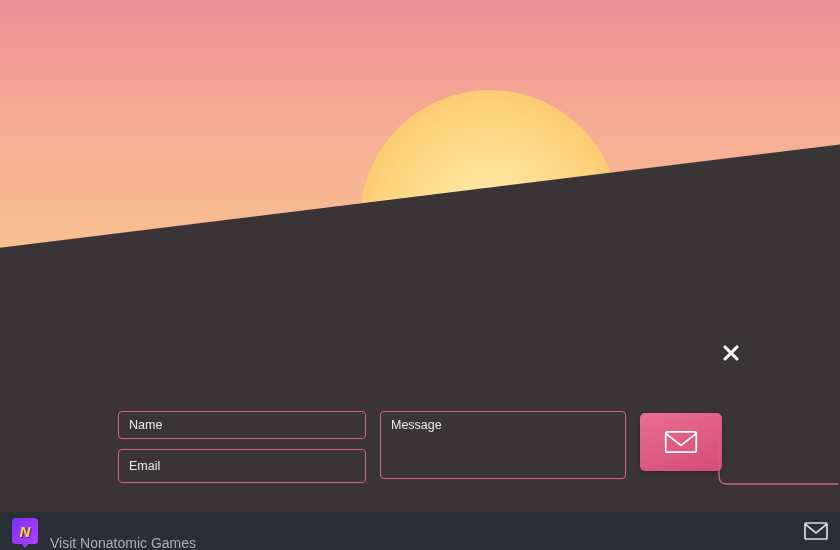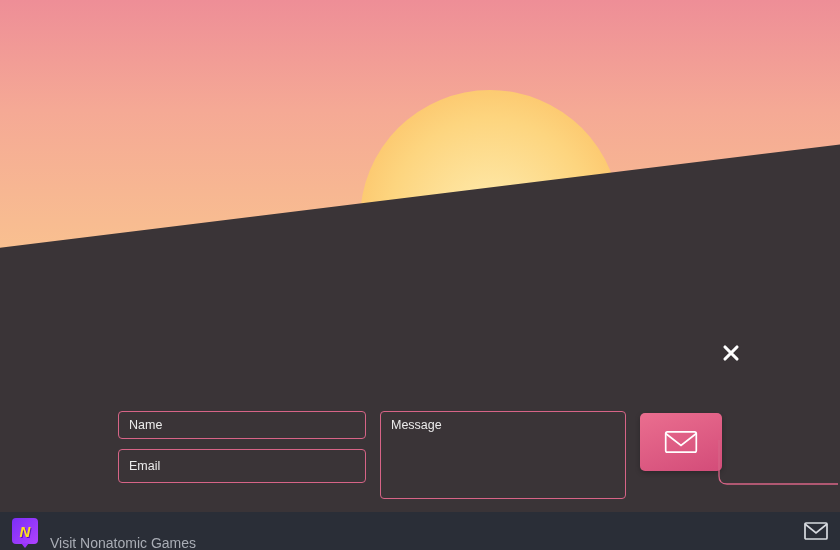--- a/index.html
+++ b/index.html
@@ -47,21 +47,21 @@
   .col-left { display:flex; flex-direction:column; gap:10px; width:248px; }
   .field {
     border: 1.5px solid #d76487; border-radius: 4px;
     background: transparent; color: #fff; font-size: 12.5px;
     padding: 6px 10px; outline: none;
   }
   .field::placeholder { color: #f5f5f5; opacity:0.95; }
   .name-field { height: 28px; }
   .email-field { height: 34px; }
   .msg-field {
-    width: 246px; height: 88px; resize:none;
+    width: 246px; height: 68px; resize:none;
     border: 1.5px solid #d76487; border-radius:4px;
     background: transparent; color: #fff; font-size:12.5px;
     padding: 6px 10px; outline:none; font-family:inherit;
   }
   .msg-field::placeholder { color:#f5f5f5; opacity:0.95; }
   .send-btn {
     width: 82px; height: 58px; align-self:flex-start; margin-top:2px;
     border: none; border-radius: 5px; cursor:pointer;
     background: linear-gradient(160deg, #ea6e8f 0%, #d34c79 100%);
     display:flex; align-items:center; justify-content:center;

